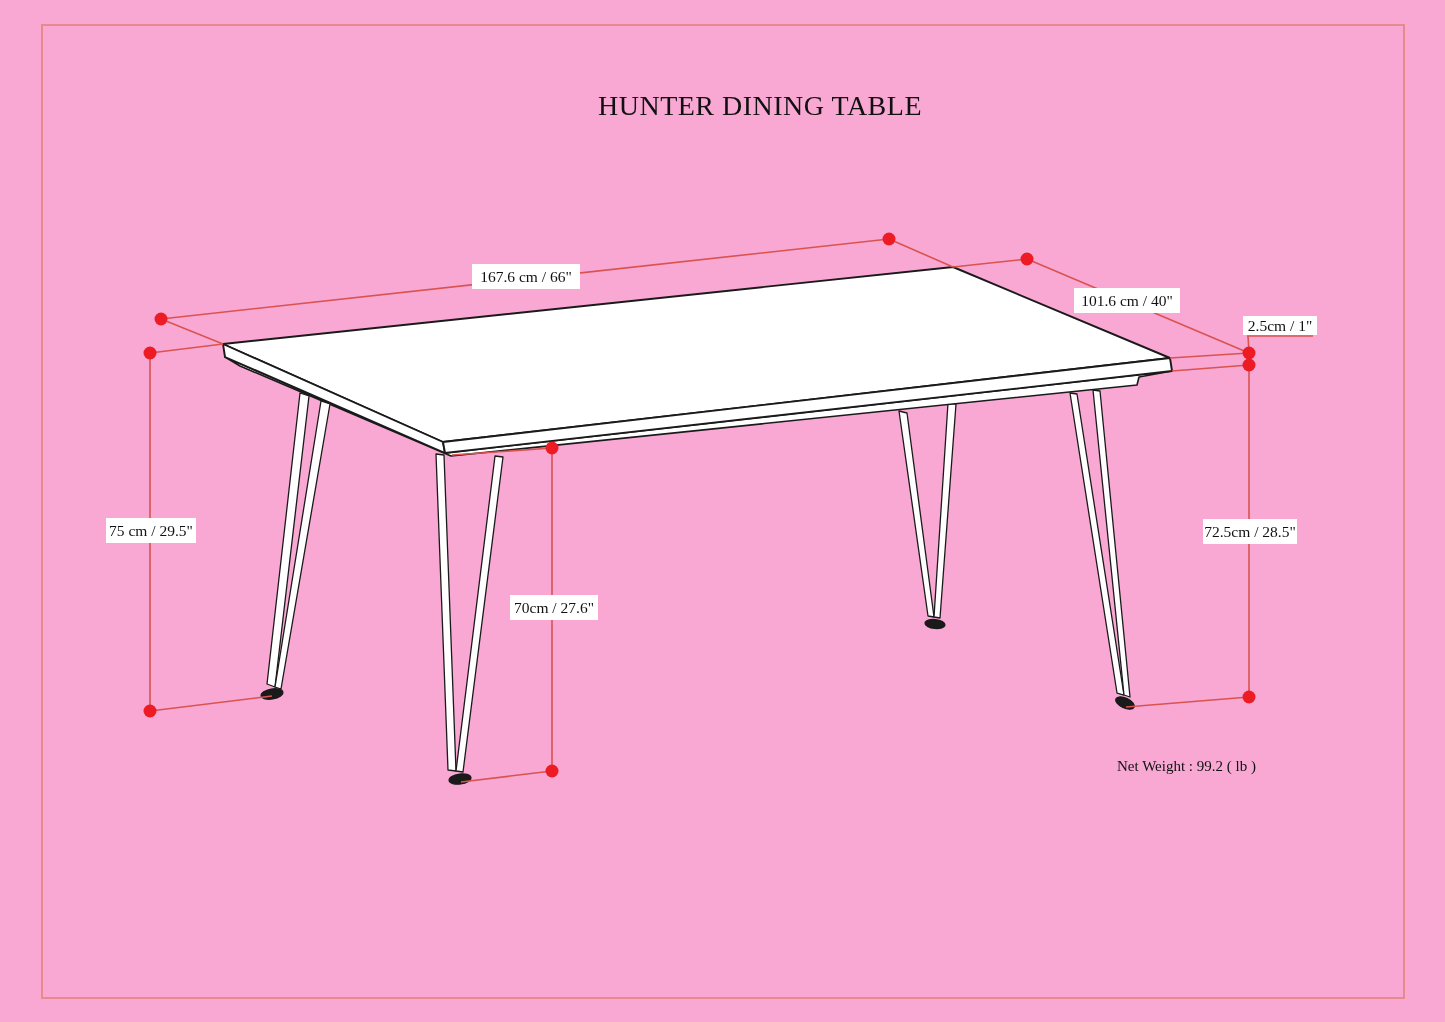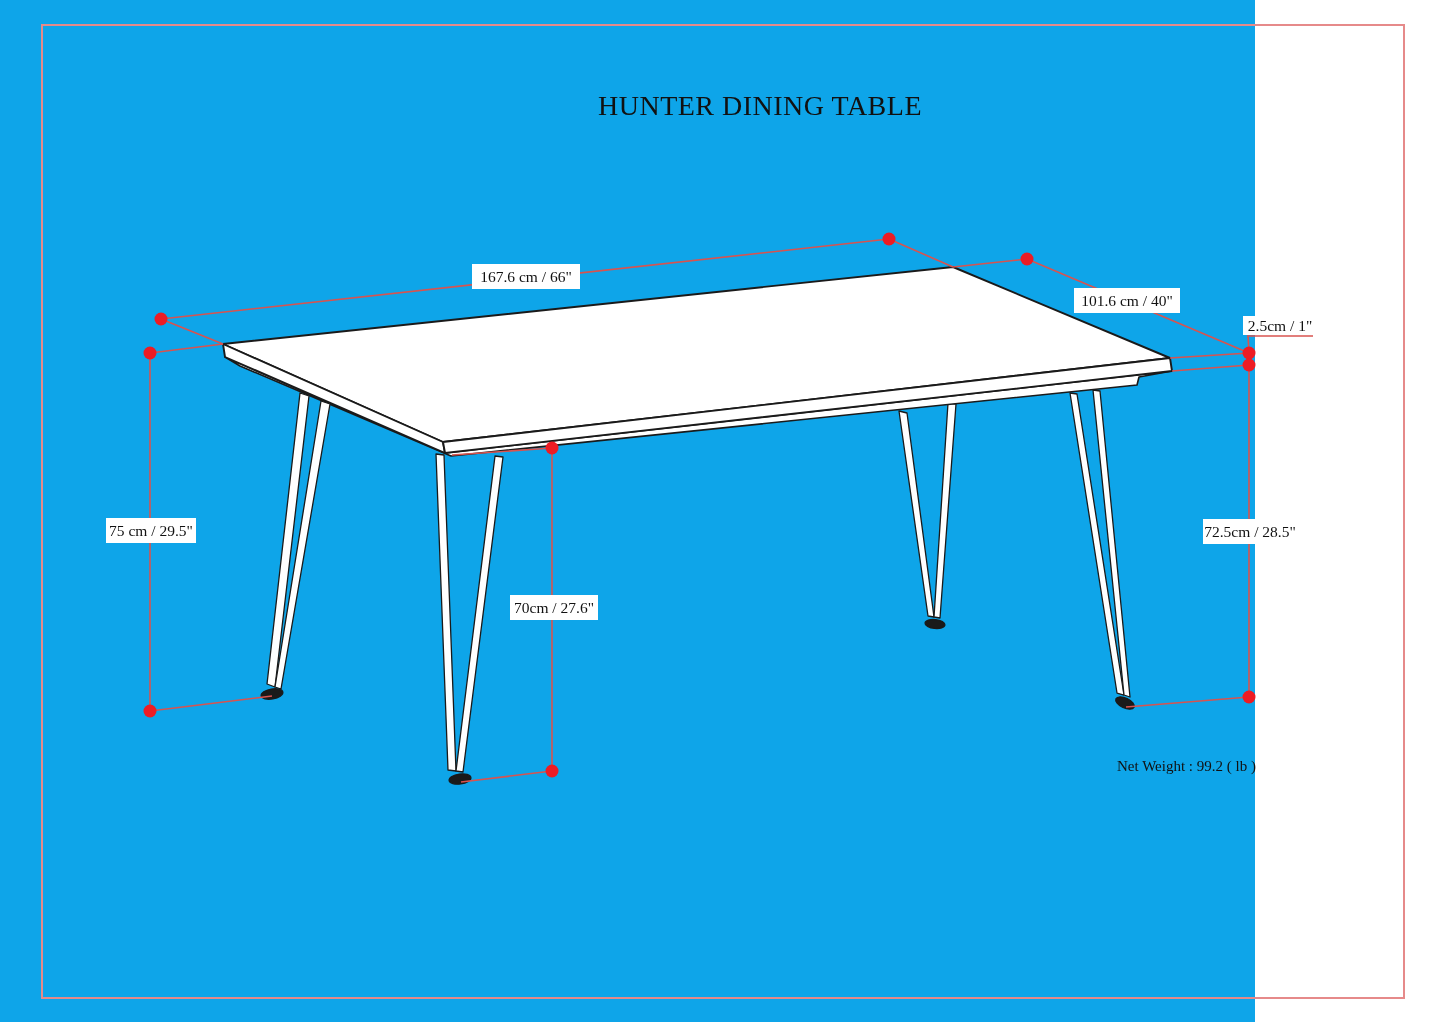--- a/index.html
+++ b/index.html
@@ -1,16 +1,16 @@
 <!DOCTYPE html>
 <html><head>
 <meta charset="utf-8">
 <style>
   html,body{margin:0;padding:0;background:#ffffff;width:1445px;height:1022px;overflow:hidden;}
-  .page{position:relative;width:1255px;height:1022px;background:#0ea5e9;
+  .page{position:relative;width:1445px;height:1022px;background:#f9a8d4;
         font-family:"Liberation Serif","DejaVu Serif",serif;}
   .page-border{position:absolute;left:41px;top:24px;width:1360px;height:971px;
         border:2px solid #e68a8a;pointer-events:none;}
   svg{position:absolute;left:0;top:0;}
   .dim-text{font-family:"Liberation Serif","DejaVu Serif",serif;font-size:15.5px;fill:#111111;}
   .title-text{font-family:"Liberation Serif","DejaVu Serif",serif;font-size:28px;fill:#111111;letter-spacing:0.5px;}
   .nw-text{font-family:"Liberation Serif","DejaVu Serif",serif;font-size:15px;fill:#111111;}
 </style>
 </head>
 <body>

